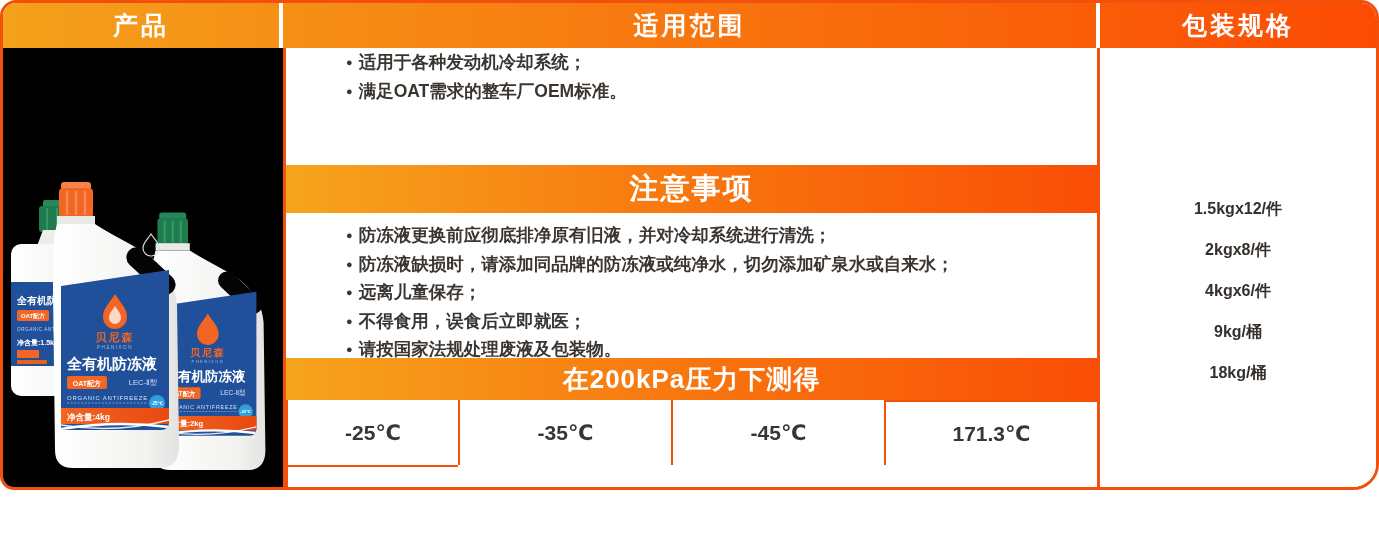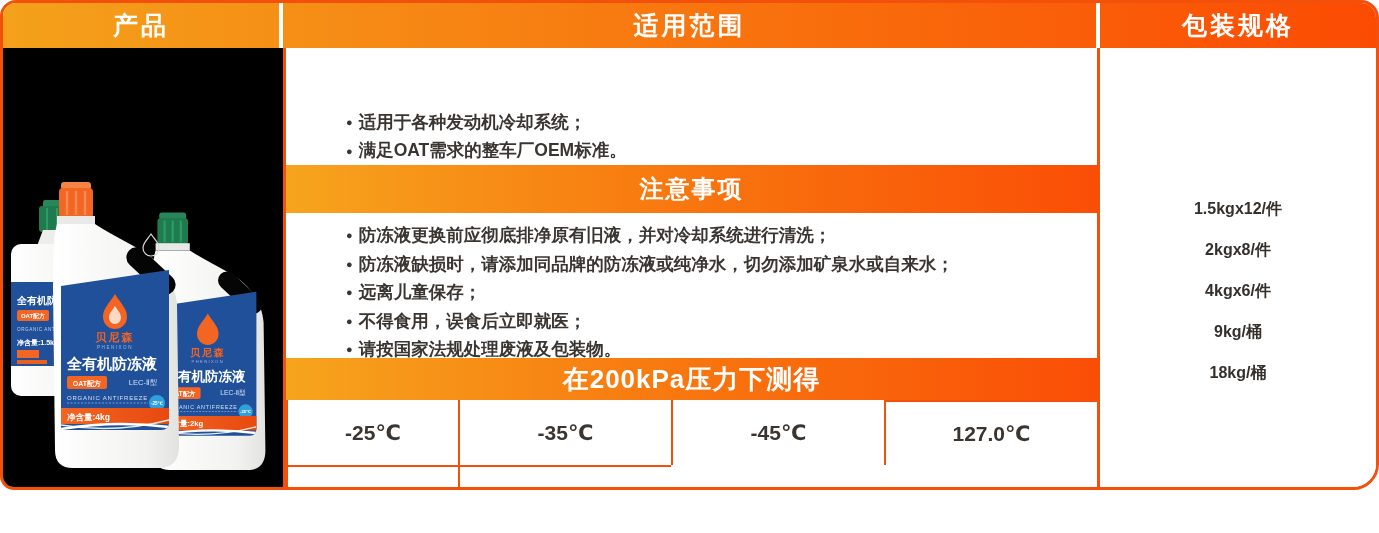--- a/index.html
+++ b/index.html
@@ -38,36 +38,36 @@
     display:flex; flex-direction:column; background:#fff;
   }
   .col-pack {
     flex:1; background:#fff;
     display:flex; flex-direction:column; align-items:center; justify-content:center;
     gap:20px;
   }
   .pack-item { font-size:16px; font-weight:700; color:#35302C; }
   
   .scope-body {
-    height:117px; display:flex; flex-direction:column; justify-content:flex-end;
+    height:117px; display:flex; flex-direction:column; justify-content:flex-start;
     padding:0 8px 0 60px;
   }
   .notice-body {
     height:145px; display:flex; flex-direction:column; justify-content:center;
     padding:14px 24px 0 60px;
   }
   .bullet-row {
     font-size:17.5px; font-weight:600; color:#3A3531; line-height:1.63;
   }
   .bullet-text { white-space:pre-line; }
   .bullet-mark { font-size:11px; vertical-align:0.18em; margin-right:6px; color:#3A3531; }
   .section-head {
     height:48px; display:flex; align-items:center; justify-content:center;
     background:linear-gradient(90deg,#F6A41D 0%, #F8740E 52%, #FA4E06 100%);
-    color:#fff; font-size:24px; font-weight:700; letter-spacing:2px;font-family:Liberation Mono, monospace;
+    color:#fff; font-size:29px; font-weight:700; letter-spacing:2px;font-family:Liberation Mono, monospace;
   }
   .pressure-head {
     height:42px; display:flex; align-items:center; justify-content:center;
     background:linear-gradient(90deg,#F6A41D 0%, #F8740E 52%, #FA4E06 100%);
     color:#fff; font-size:26px; font-weight:700; letter-spacing:1px;
   }
   .ptable {
     height:130px;
     display:grid;
     grid-template-columns:172px repeat(3,1fr);
@@ -218,21 +218,20 @@
         <div class="bullet-row"><span class="bullet-mark">●</span><span class="bullet-text">不得食用，误食后立即就医；</span></div>
         <div class="bullet-row"><span class="bullet-mark">●</span><span class="bullet-text">请按国家法规处理废液及包装物。</span></div>
       </div>
 
       <div class="pressure-head">在200kPa压力下测得</div>
 
       <div class="ptable">
         <div class="cell toprow">-25℃</div>
         <div class="cell toprow">-35℃</div>
         <div class="cell toprow">-45℃</div>
-        <div class="cell">127.0℃</div>
         <div class="cell">171.3℃</div>
         <div class="cell">131.0℃</div>
       </div>
 
     </div>
 
     <div class="col-pack">
       <div class="pack-item">1.5kgx12/件</div>
       <div class="pack-item">2kgx8/件</div>
       <div class="pack-item">4kgx6/件</div>

